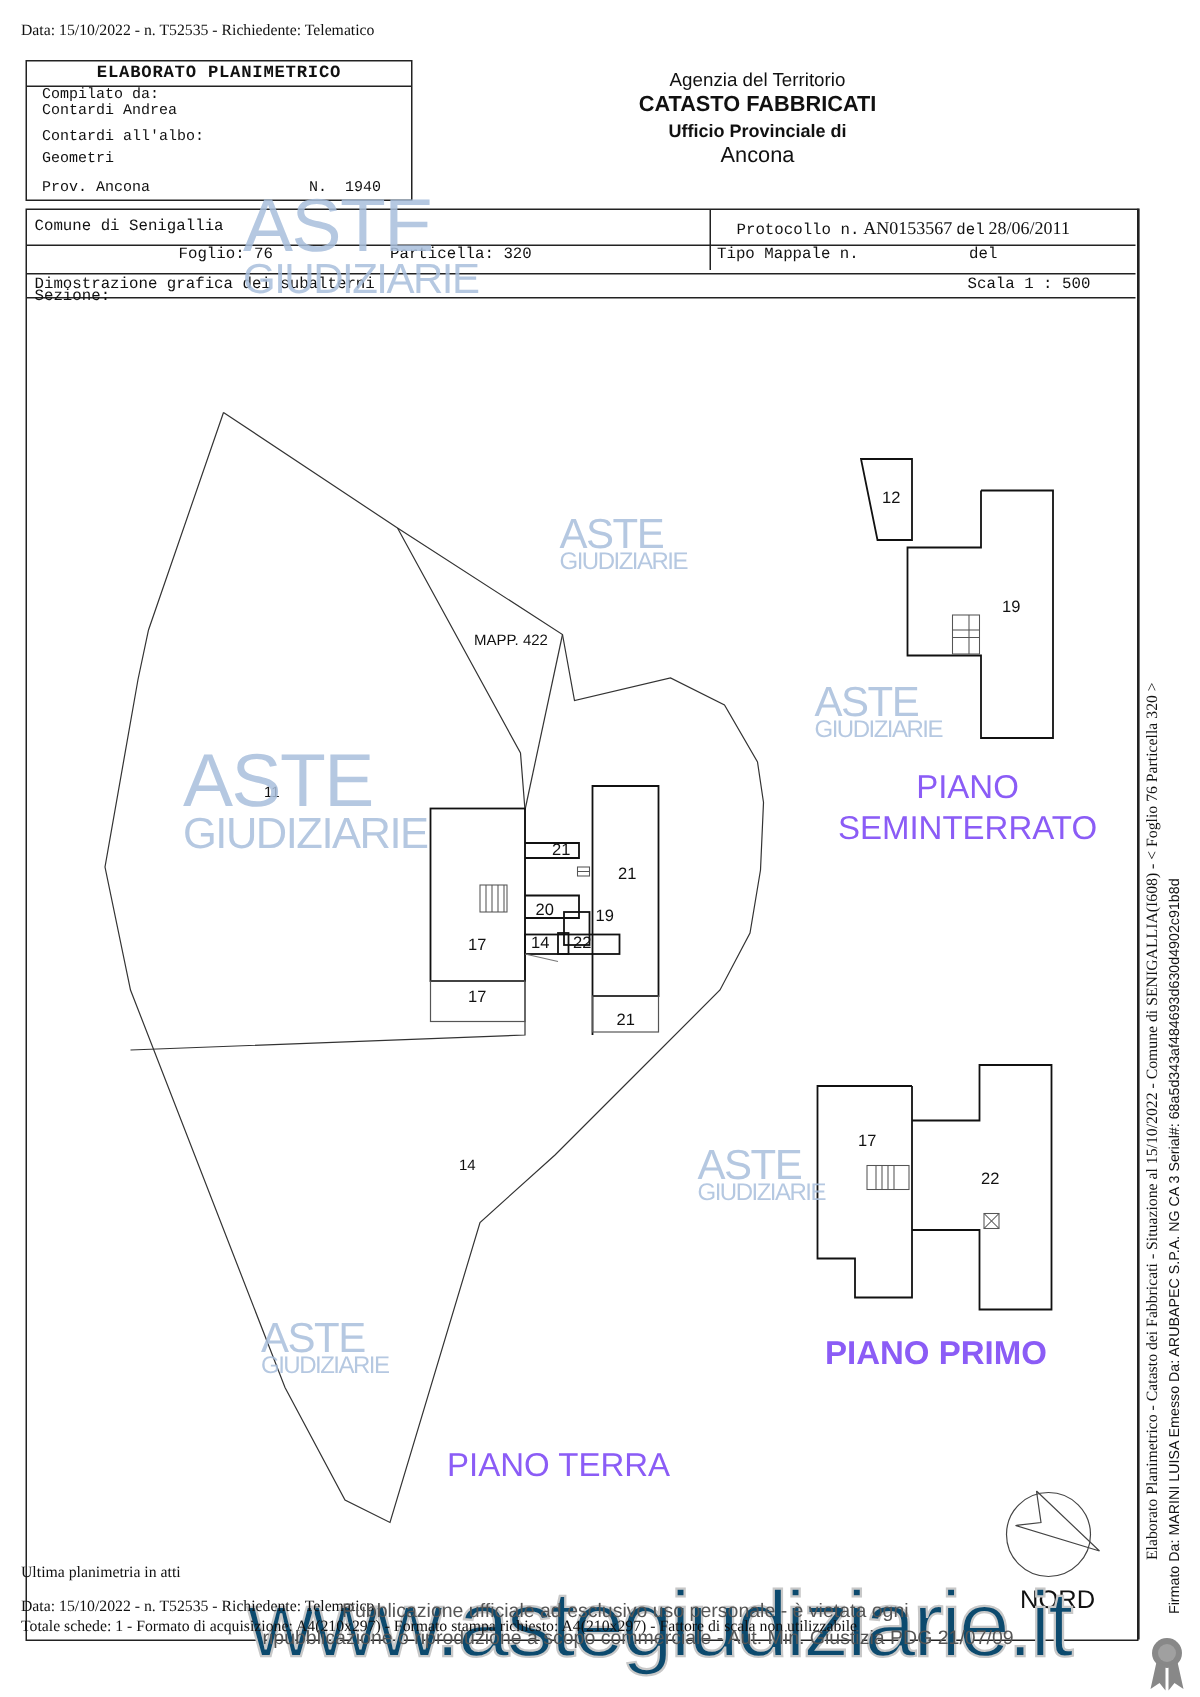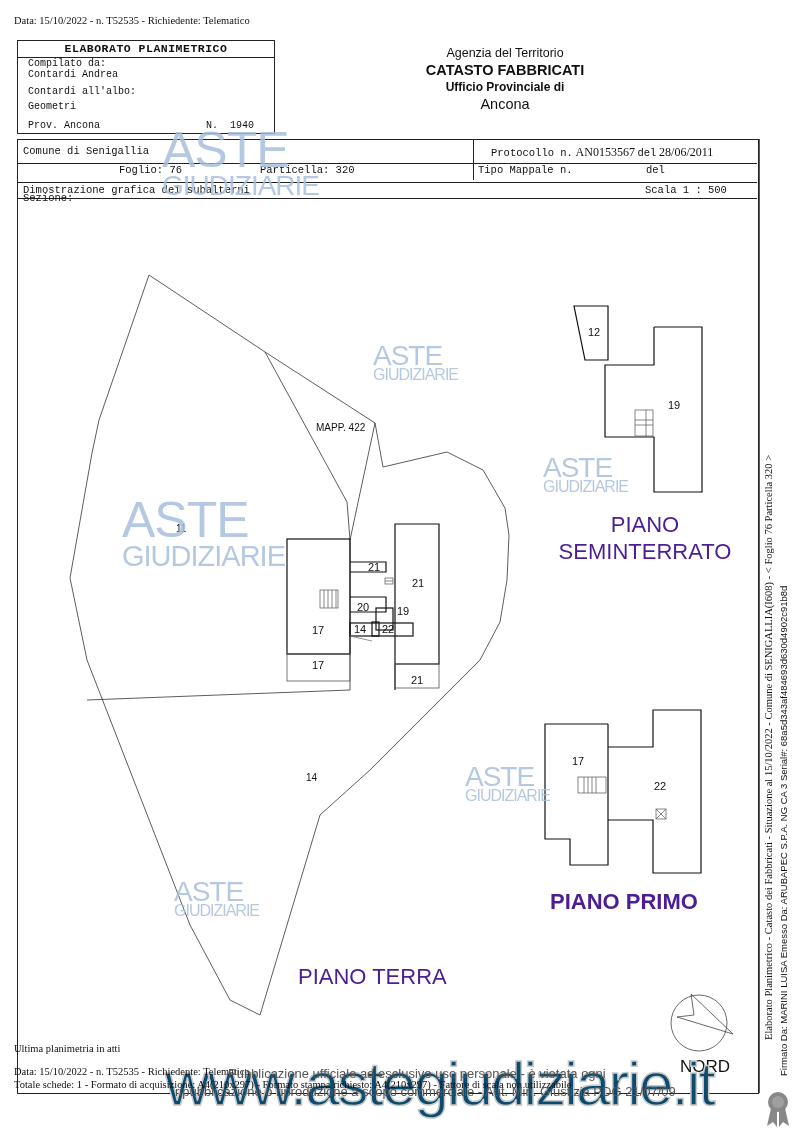--- a/index.html
+++ b/index.html
@@ -26,21 +26,21 @@
   .hline { position:absolute; left:0; height:0; border-top:1.5px solid #222; }
   .vline { position:absolute; width:0; border-left:1.5px solid #222; }
   .ftext { position:absolute; font-size:10.5px; white-space:nowrap; }
 
   .watermark { position:absolute; font-family:"Liberation Sans", sans-serif; color:#a9bfdc; opacity:0.85; line-height:0.9; pointer-events:none; }
   .watermark .w1 { display:block; letter-spacing:-1px; }
   .watermark .w2 { display:block; letter-spacing:-1px; }
 
   .big-url { position:absolute; left:165px; top:1048px; font-size:62px; color:#0c4a6e; font-family:"Liberation Sans", sans-serif; -webkit-text-stroke:1.5px #c8c8c8; letter-spacing:-2px; }
 
-  .floor-label { position:absolute; font-family:"Liberation Sans", sans-serif; font-size:22px; color:#4c1d95; text-align:center; line-height:27px; }
+  .floor-label { position:absolute; font-family:"Liberation Sans", sans-serif; font-size:22px; color:#8b5cf6; text-align:center; line-height:27px; }
 
   .sidetext { position:absolute; transform-origin:left top; transform:rotate(-90deg); white-space:nowrap; }
 
   .footer-text { position:absolute; font-size:10.5px; white-space:nowrap; }
   .pub-text { position:absolute; font-family:"Liberation Sans", sans-serif; font-size:13px; color:#555; white-space:nowrap; }
 </style>
 </head>
 <body>
 
 <div class="abs topline serif">Data: 15/10/2022 - n. T52535 - Richiedente: Telematico</div>

